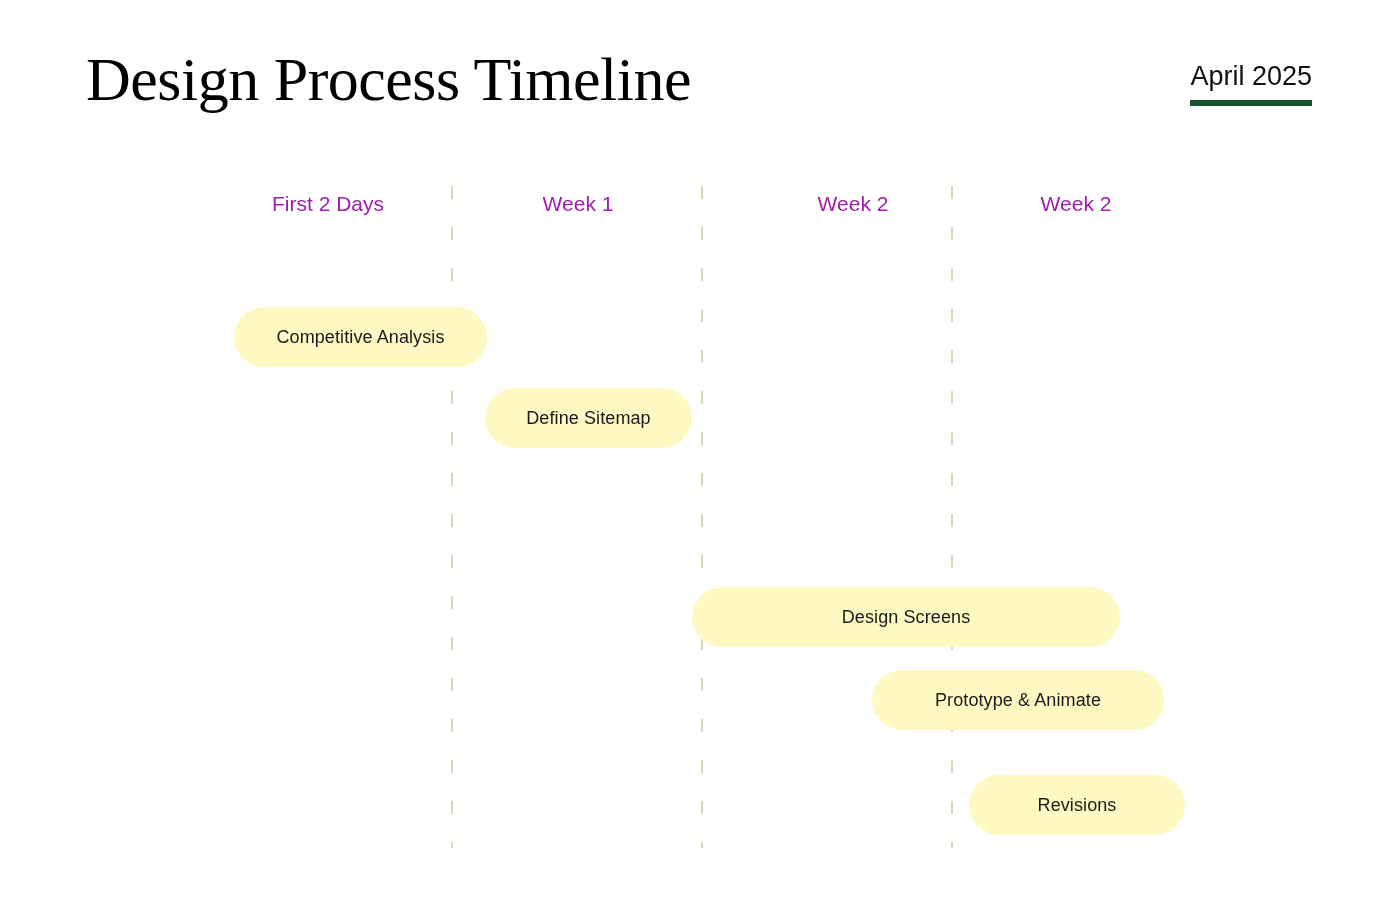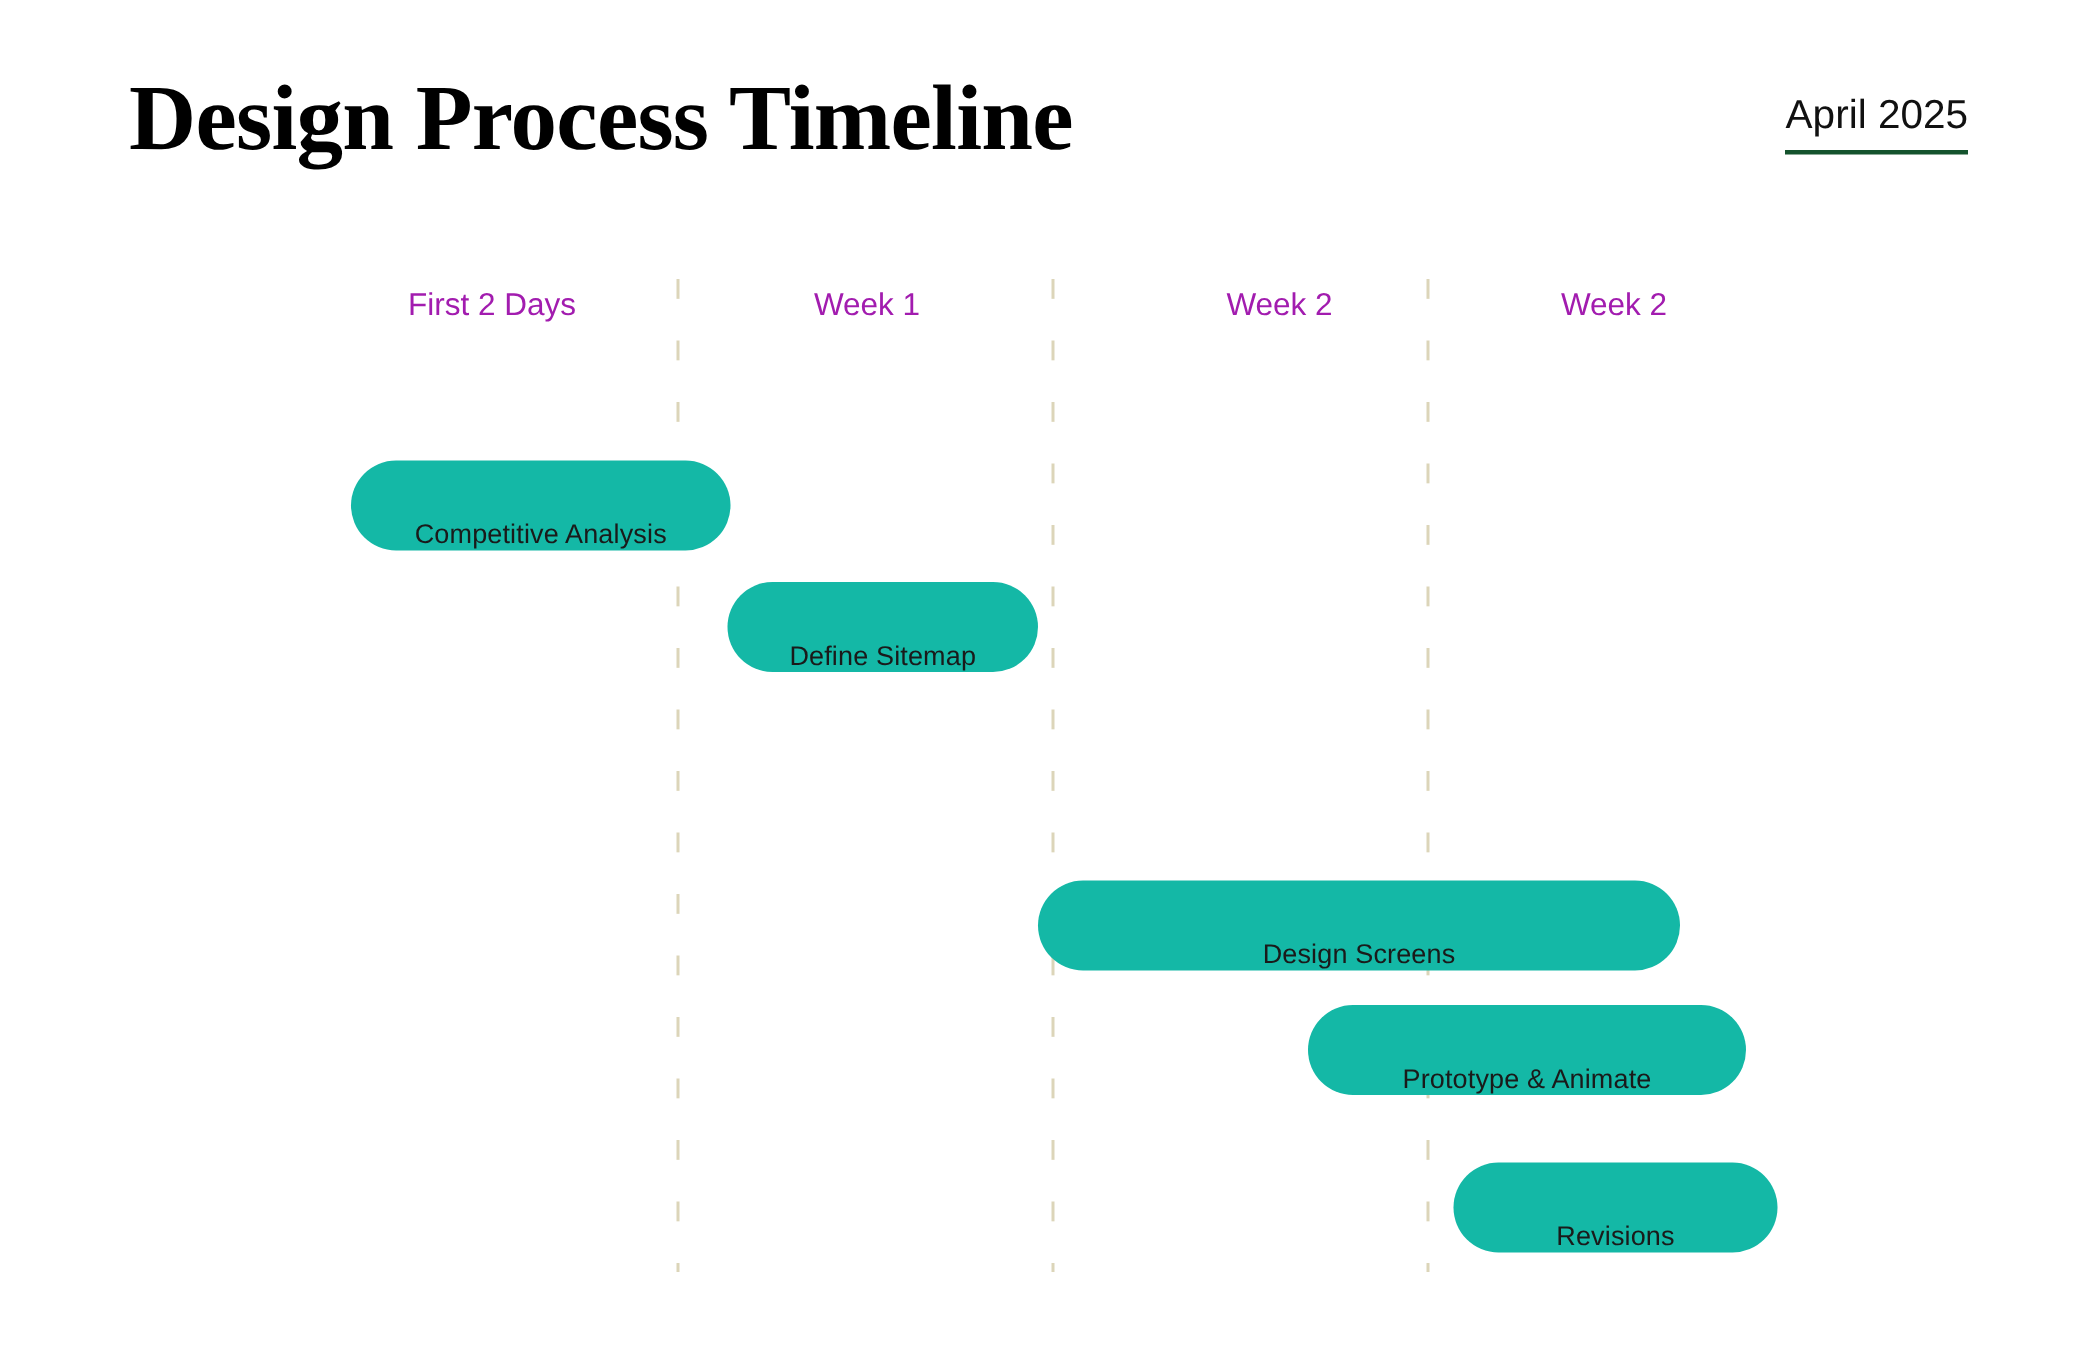--- a/index.html
+++ b/index.html
@@ -18,38 +18,38 @@
     -webkit-font-smoothing: antialiased;
   }
 
   
   #page-title {
     position: absolute;
     left: 86px;
     top: 48px;
     font-family: "Liberation Serif", "DejaVu Serif", serif;
     font-size: 62px;
-    font-weight: 700;
+    font-weight: 400;
     line-height: 1;
     color: #000000;
     letter-spacing: -0.5px;
     white-space: nowrap;
   }
   #date-badge {
     position: absolute;
     right: 88px;
     top: 58px;
     font-family: "Liberation Sans", sans-serif;
     font-size: 27px;
     font-weight: 400;
     line-height: 1.35;
     color: #111111;
     white-space: nowrap;
     padding-bottom: 6px;
-    border-bottom: 3px solid #14532d;
+    border-bottom: 6px solid #14532d;
     text-align: center;
   }
 
   
   #timeline {
     position: absolute;
     left: 0;
     top: 0;
     width: 1400px;
     height: 900px;
@@ -82,23 +82,23 @@
     transform: translateX(-50%);
     white-space: nowrap;
     z-index: 3;
   }
 
   
   .task-pill {
     position: absolute;
     height: 60px;
     border-radius: 30px;
-    background: #14b8a6;
+    background: #fef9c3;
     display: flex;
-    align-items: flex-end;
+    align-items: center;
     justify-content: center;
     z-index: 2;
   }
   .task-pill .task-label {
     font-family: "Liberation Sans", sans-serif;
     font-size: 18px;
     font-weight: 400;
     color: #1a1a1a;
     white-space: nowrap;
     letter-spacing: 0.1px;

